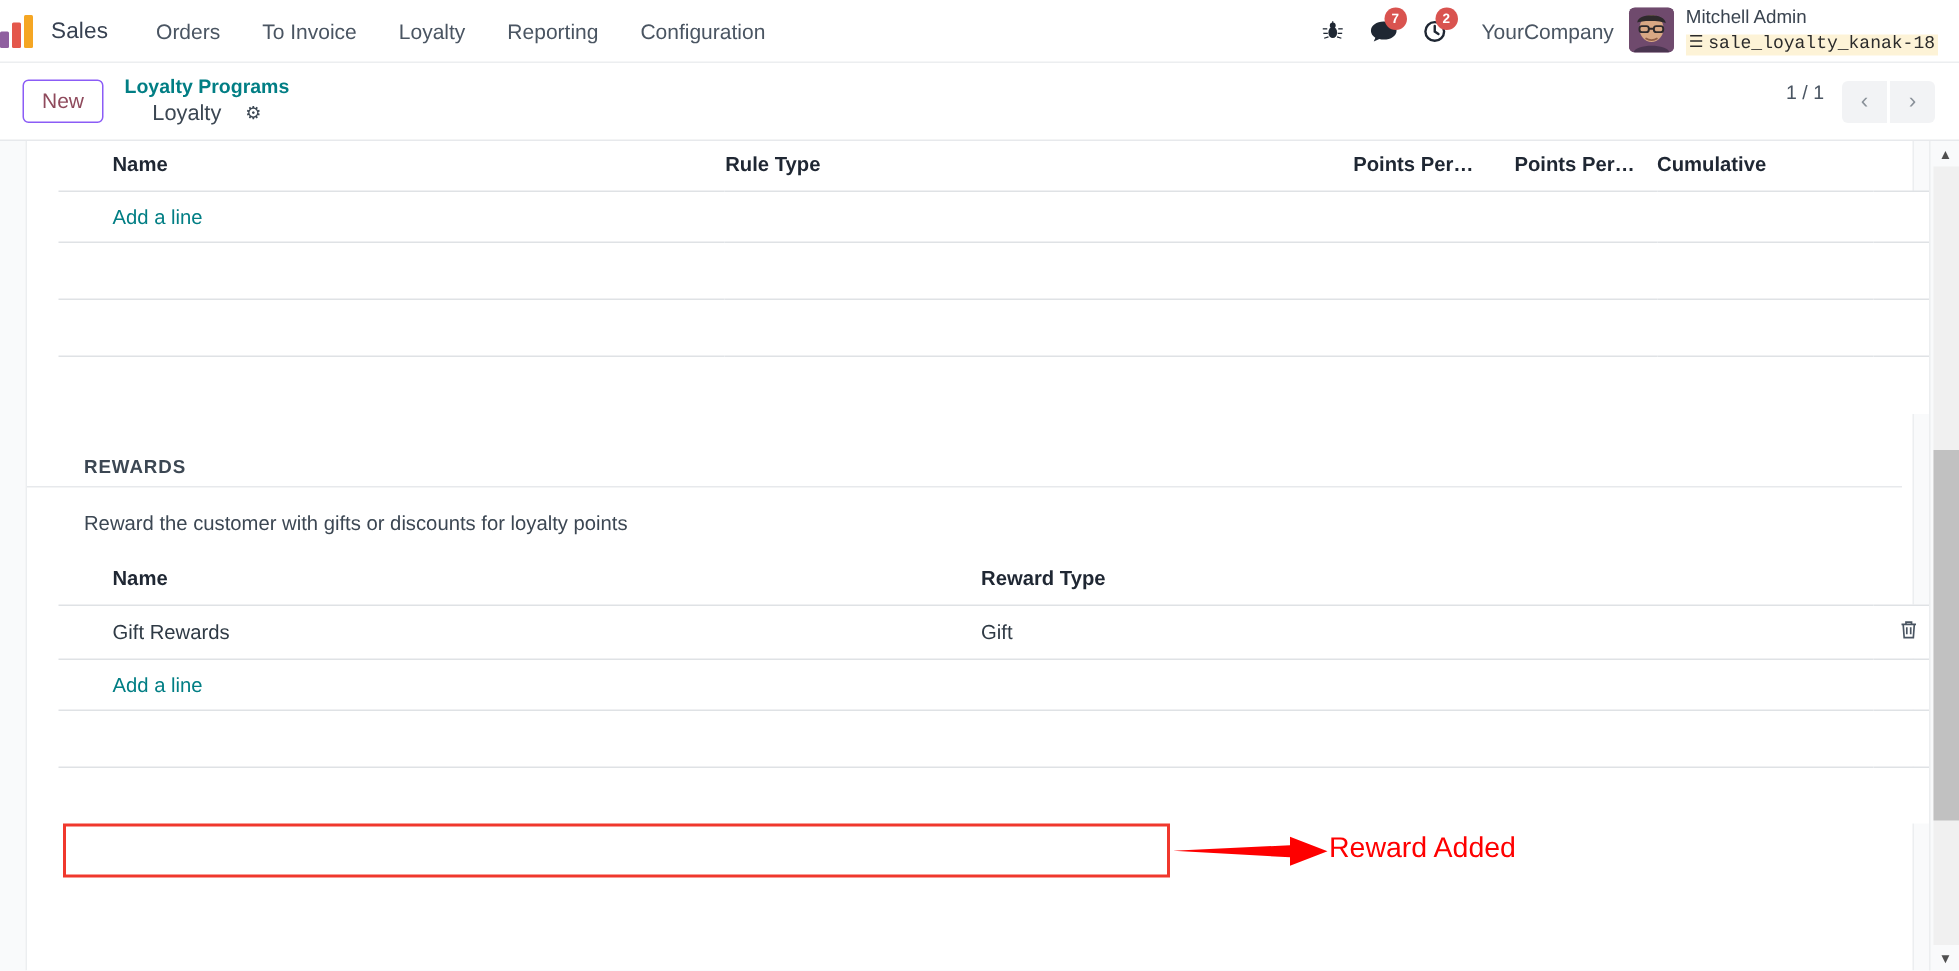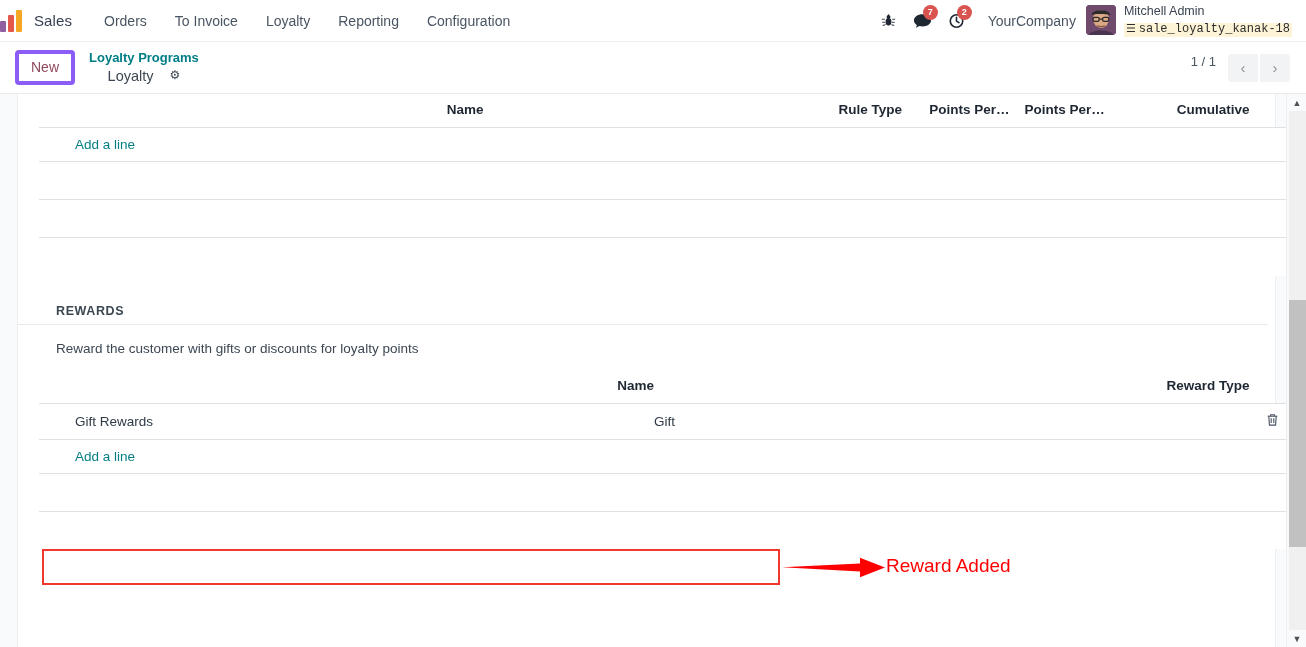--- a/index.html
+++ b/index.html
@@ -75,21 +75,21 @@
   
   .cp {
     position: absolute; top: 42px; left: 0;
     width: 1306px; height: 52px;
     background: #ffffff;
     display: flex; align-items: center;
     border-bottom: 1px solid #e7e9ec;
   }
   .new-btn {
     margin-left: 15px;
-    border: 4px solid #8b5cf6;
+    border: 1px solid #8b5cf6;
     color: #8f4a5c; background: #fff;
     font-size: 14px; padding: 4px 12px; border-radius: 4px;
     cursor: pointer; line-height: 1.3;
   }
   .breadcrumb { margin-left: 14px; line-height: 1.25; }
   .bc-parent {
     font-size: 13px; color: #017e84; font-weight: bold;
     cursor: pointer; display: block;
   }
   .bc-current {
@@ -123,21 +123,21 @@
     position: absolute; top: 0; left: 17px;
     width: 1259px; min-height: 553px;
     background: #ffffff;
     border-left: 1px solid #eceef0;
     border-right: 1px solid #eceef0;
   }
 
   table.olist { width: 100%; border-collapse: collapse; table-layout: fixed; }
   table.olist th {
     font-size: 13.5px; color: #1f2733; font-weight: bold;
-    text-align: right; padding: 8px 0 10px 0; white-space: nowrap;
+    text-align: left; padding: 8px 0 10px 0; white-space: nowrap;
   }
   table.olist td {
     font-size: 13.5px; color: #2f3a45;
     padding: 9px 0; border-top: 1px solid #dfe2e5;
     background: #ffffff;
   }
   .addline td { border-top: 1px solid #dfe2e5; }
   .addline a { color: #017e84; font-size: 13.5px; cursor: pointer; }
   .filler td { height: 38px; border-top: 1px solid #dfe2e5; background: #fcfcfd; }
   .filler-plain td { height: 38px; border-top: none; background: #ffffff; }

